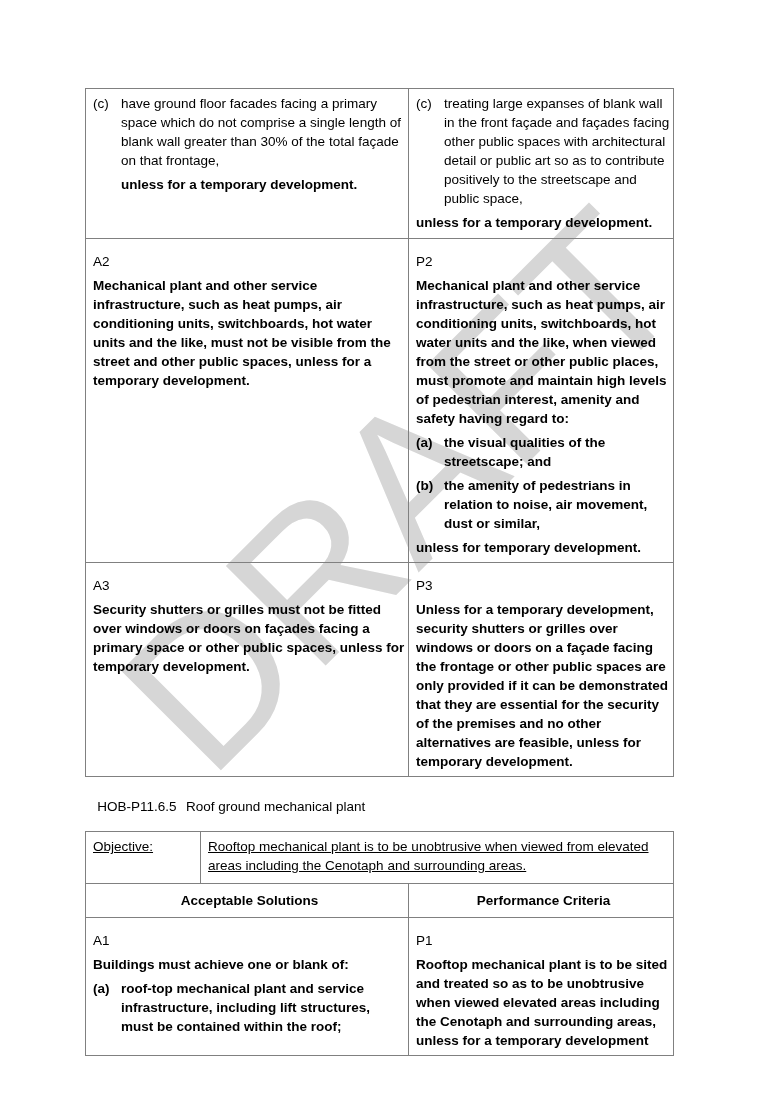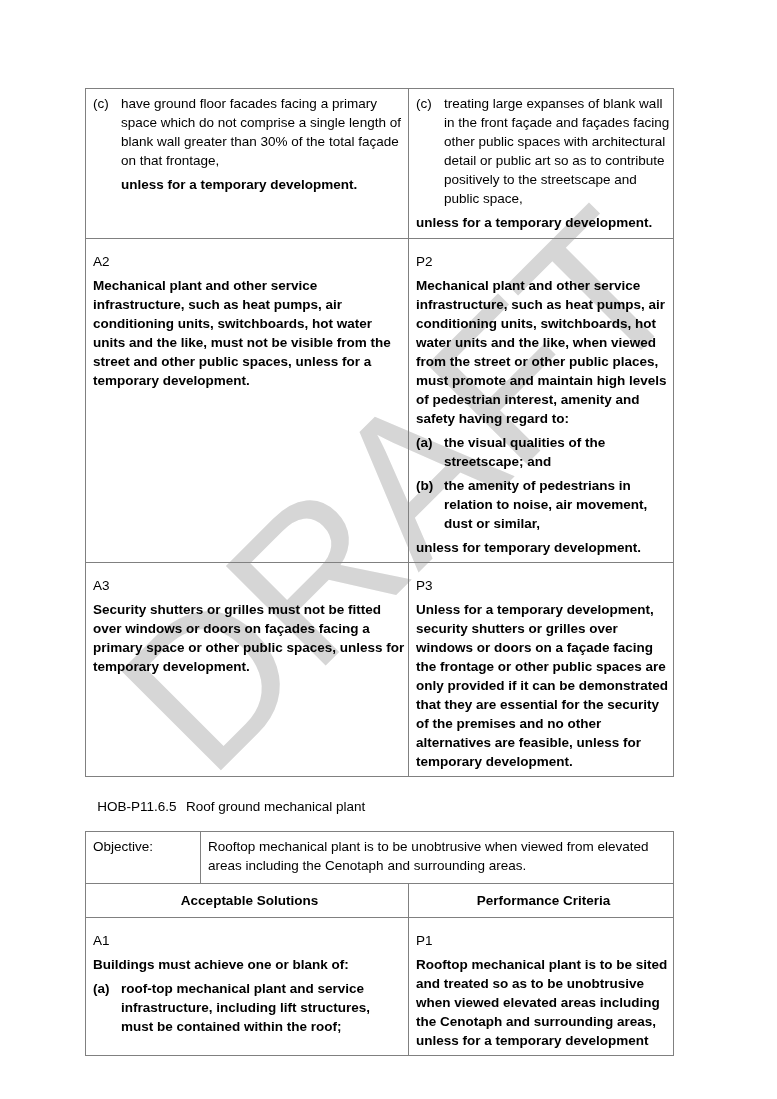--- a/index.html
+++ b/index.html
@@ -22,21 +22,21 @@
   table { border-collapse:collapse; table-layout:fixed; width:588px; }
   td { border:1px solid #808080; vertical-align:top; padding:5px 2px 5px 7px; background:transparent; }
   td > * + * { margin-top:5px;font-weight:bold; }
   .cid { font-weight:normal;margin-top:8px; }
   .li { position:relative; padding-left:28px; }
   .li .marker { position:absolute; left:0; top:0; }
   .indent { padding-left:28px; }
   .row-c   { height:150px; }
   .row-a2  { height:322px; }
   .row-a3  { height:190px; }
-  .row-obj { height:52px; }
+  .row-obj { height:52px;text-decoration:underline; }
   .row-hdr { height:34px; }
   .row-a1  { height:132px; }
   .hdr-cell { font-weight:bold; padding-top:7px;text-align:center; }
   .section-heading { margin:20px 0 15px 3px; }
   .section-heading .code { display:inline-block; width:98px;text-align:center; }
 </style>
 </head>
 <body>
 
 <div class="page">

